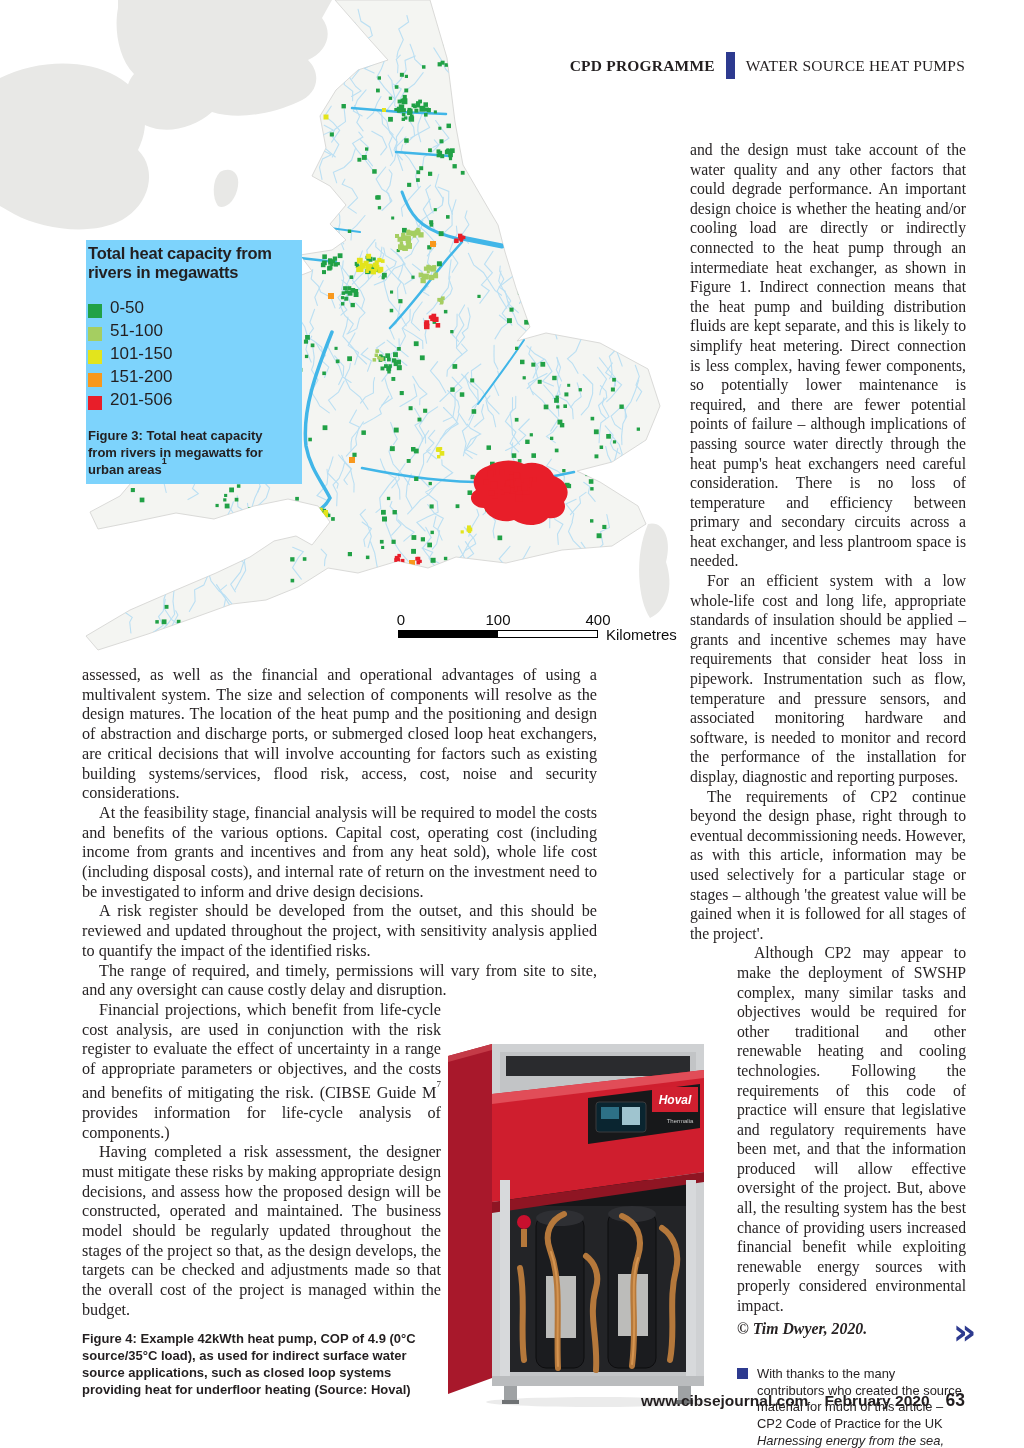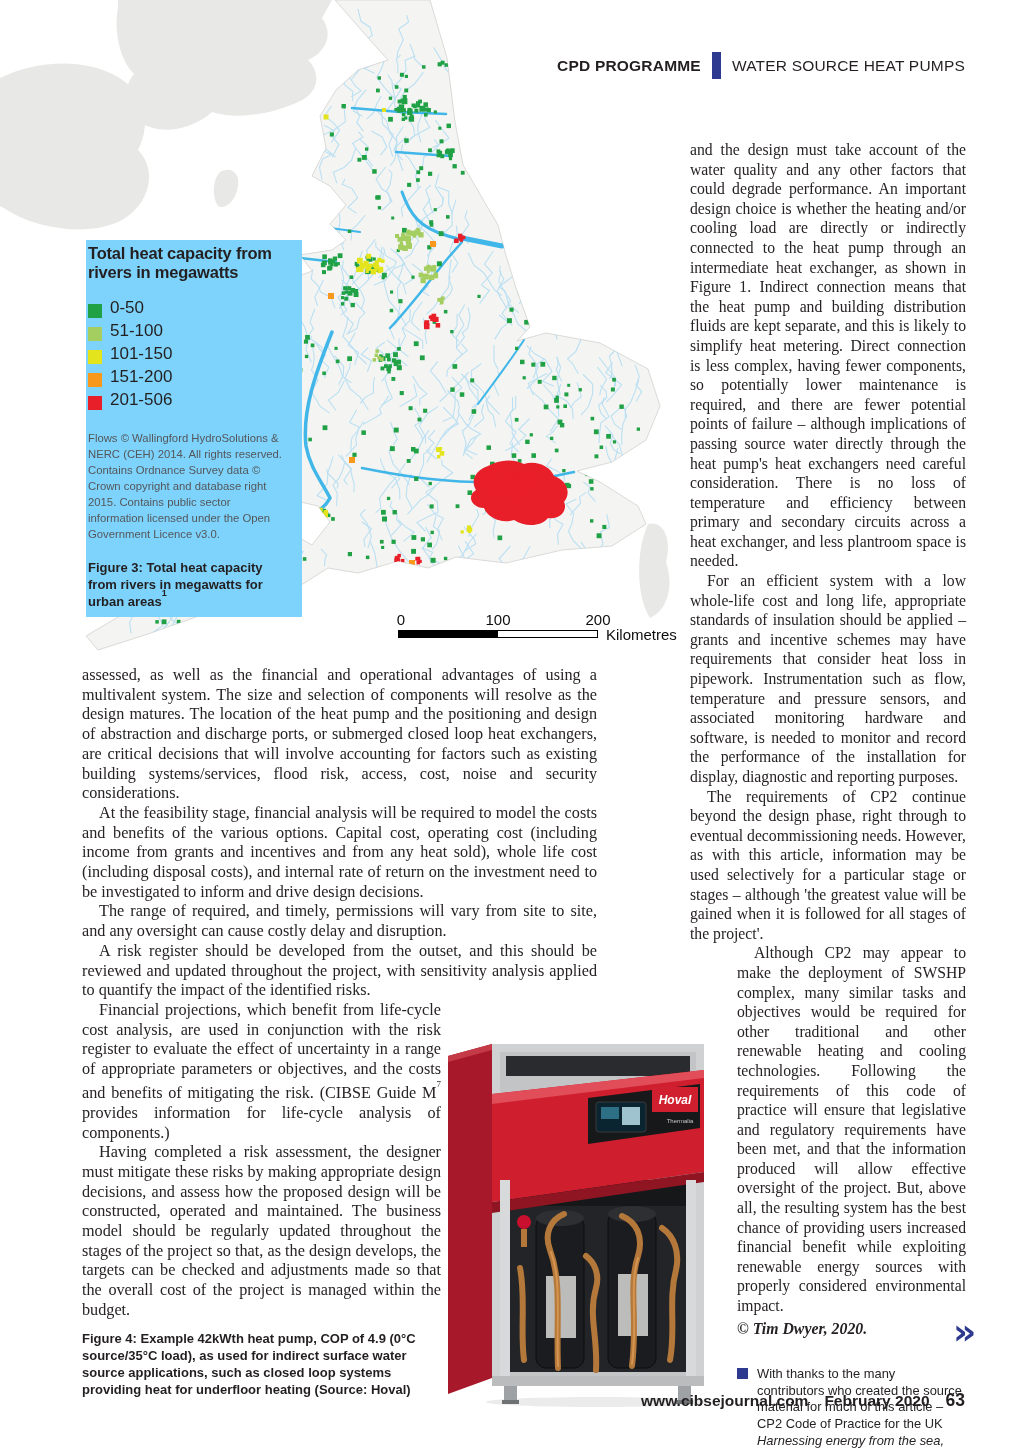--- a/index.html
+++ b/index.html
@@ -1,20 +1,20 @@
 <!DOCTYPE html>
 <html><head>
 <meta charset="utf-8">
 <style>
   html,body{margin:0;padding:0;background:#ffffff;}
   .page{position:relative;width:1024px;height:1448px;background:#ffffff;overflow:hidden;
         font-family:"Liberation Sans","DejaVu Sans",sans-serif;color:#231f20;}
 
   
-  .header{position:absolute;top:52px;right:59px;display:flex;align-items:center;font-size:15.5px;}
+  .header{position:absolute;top:52px;right:59px;display:flex;align-items:center;font-size:15.5px;font-family:Liberation Serif, serif;}
   .header .program{font-weight:bold;letter-spacing:.2px;}
   .header .bar{width:9px;height:27px;background:#2d3a8f;margin:0 11px;}
   .header .topic{letter-spacing:.2px;}
 
   
   .map{position:absolute;left:0;top:0;width:680px;height:660px;}
   .legend{position:absolute;left:86px;top:240px;width:214px;background:#7dd3fc;padding:4px 0 6px 2px;}
   .legend-title{font-weight:bold;font-size:16.5px;line-height:1.14;letter-spacing:-.2px;width:190px;}
   .legend-items{margin-top:13px;}
   .legend-row{display:flex;align-items:flex-end;height:23px;}
@@ -908,41 +908,40 @@
       </div>
       <div class="legend-row">
         <span class="swatch" style="background: rgb(248, 152, 29);"></span>
         <span class="legend-label">151-200</span>
       </div>
       <div class="legend-row">
         <span class="swatch" style="background: rgb(232, 30, 41);"></span>
         <span class="legend-label">201-506</span>
       </div>
     </div>
-    <div class="attribution">Flows © Wallingford HydroSolutions &amp; NERC (CEH) 2014. All rights reserved. Contains Ordnance Survey data © Crown copyright and database right 2015. Contains public sector information licensed under the Open Government Licence v3.0.</div>
     <div class="fig3"><span>Figure 3: Total heat capacity from rivers in megawatts for urban areas</span><sup class="s">1</sup></div>
   </div>
 
   <div class="scalebar">
     <div class="sb-ticks">
       <span style="left:3px">0</span>
       <span style="left:100px">100</span>
-      <span style="left:200px">200</span>
+      <span style="left:200px">400</span>
     </div>
     <div class="sb-bar">
         <div class="half"></div>
       </div>
     <div class="sb-unit">Kilometres</div>
   </div>
 
   <div class="leftcol serifcol">
     <p>assessed, as well as the financial and operational advantages of using a multivalent system. The size and selection of components will resolve as the design matures. The location of the heat pump and the positioning and design of abstraction and discharge ports, or submerged closed loop heat exchangers, are critical decisions that will involve accounting for factors such as existing building systems/services, flood risk, access, cost, noise and security considerations.</p>
     <p>At the feasibility stage, financial analysis will be required to model the costs and benefits of the various options. Capital cost, operating cost (including income from grants and incentives and from any heat sold), whole life cost (including disposal costs), and internal rate of return on the investment need to be investigated to inform and drive design decisions.</p>
+    <p>A risk register should be developed from the outset, and this should be reviewed and updated throughout the project, with sensitivity analysis applied to quantify the impact of the identified risks.</p>
     <p>The range of required, and timely, permissions will vary from site to site, and any oversight can cause costly delay and disruption.</p>
-    <p>A risk register should be developed from the outset, and this should be reviewed and updated throughout the project, with sensitivity analysis applied to quantify the impact of the identified risks.</p>
     <p><span class="float-right-sp"></span><span>Financial projections, which benefit from life-cycle cost analysis, are used in conjunction with the risk register to evaluate the effect of uncertainty in a range of appropriate parameters or objectives, and the costs and benefits of mitigating the risk. (CIBSE Guide M</span><sup class="s">7</sup><span> provides information for life-cycle analysis of components.)</span></p>
     <p>Having completed a risk assessment, the designer must mitigate these risks by making appropriate design decisions, and assess how the proposed design will be constructed, operated and maintained. The business model should be regularly updated throughout the stages of the project so that, as the design develops, the targets can be checked and adjustments made so that the overall cost of the project is managed within the budget.</p>
   </div>
 
   <div class="fig4">Figure 4: Example 42kWth heat pump, COP of 4.9 (0°C source/35°C load), as used for indirect surface water source applications, such as closed loop systems providing heat for underfloor heating (Source: Hoval)</div>
 
   <div class="pump">
     <svg width="282" height="378" viewBox="0 0 282 378" xmlns="http://www.w3.org/2000/svg">
       <ellipse cx="158" cy="372" rx="112" ry="5" fill="rgba(0,0,0,0.08)"></ellipse>
       <polygon points="8,26 52,14 52,348 8,364" fill="#a8182b"></polygon>

